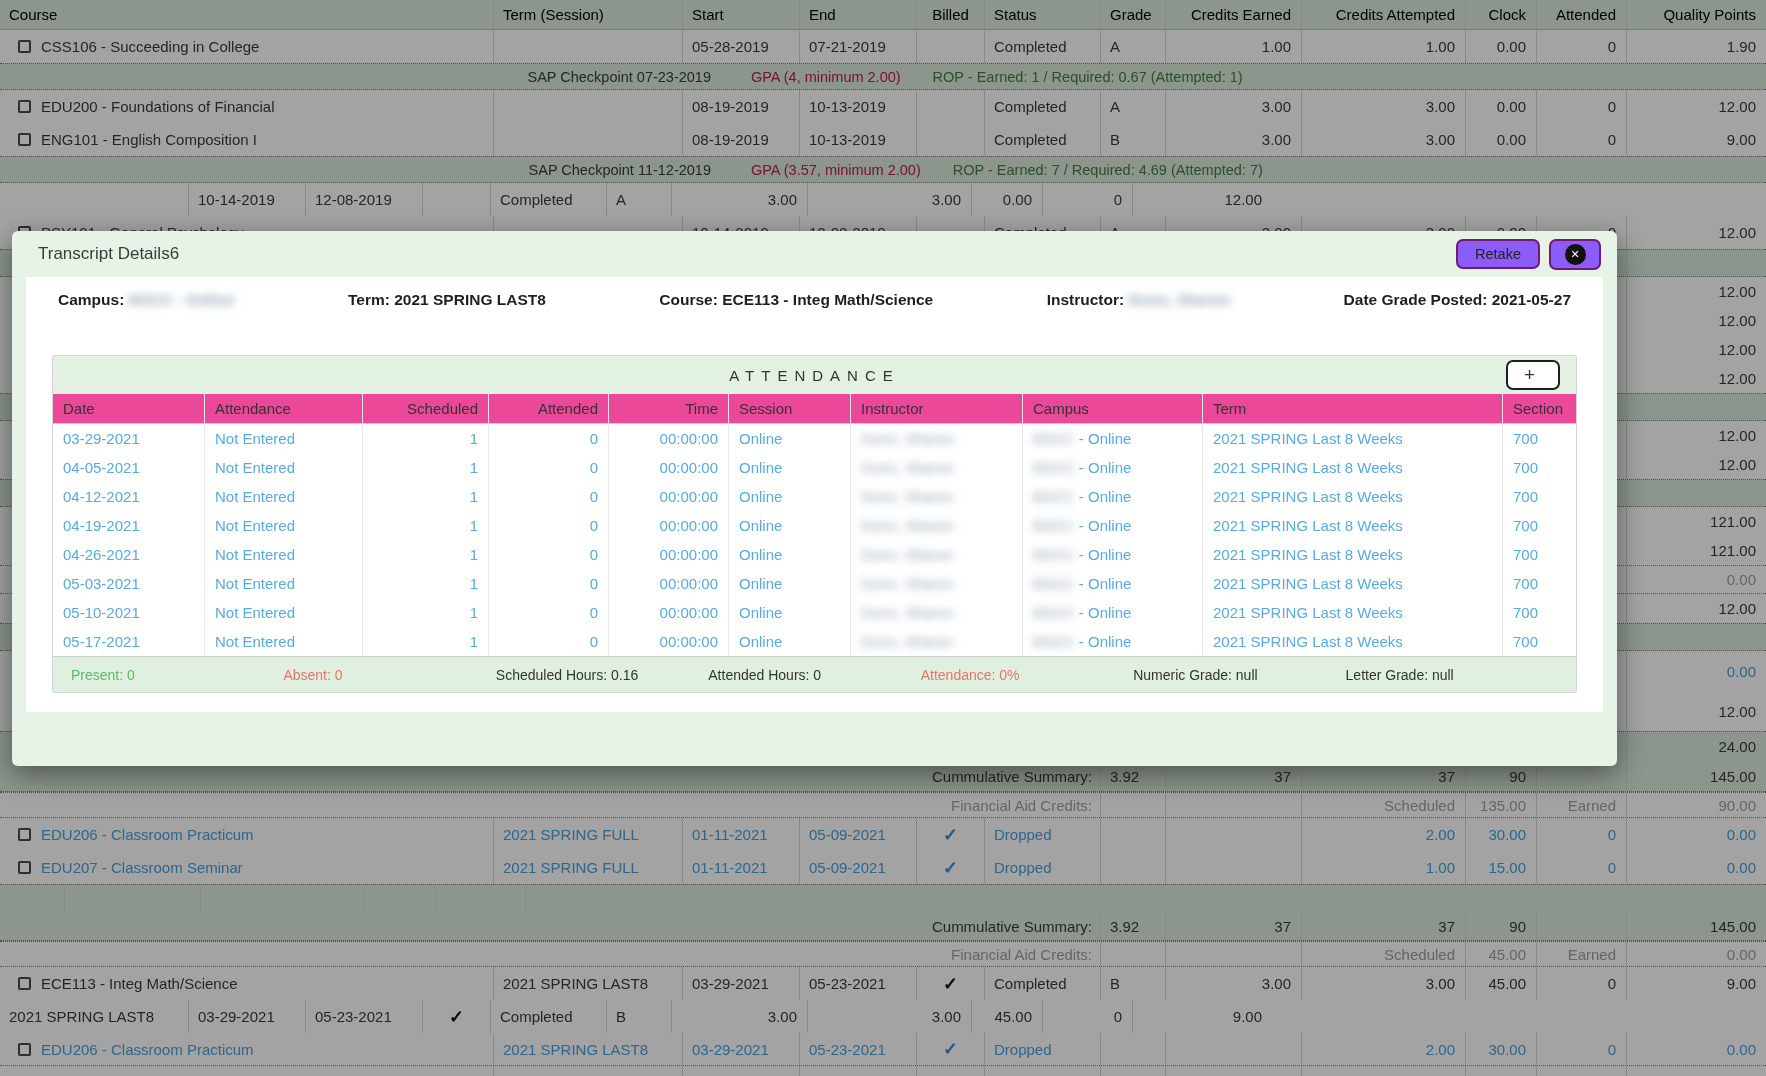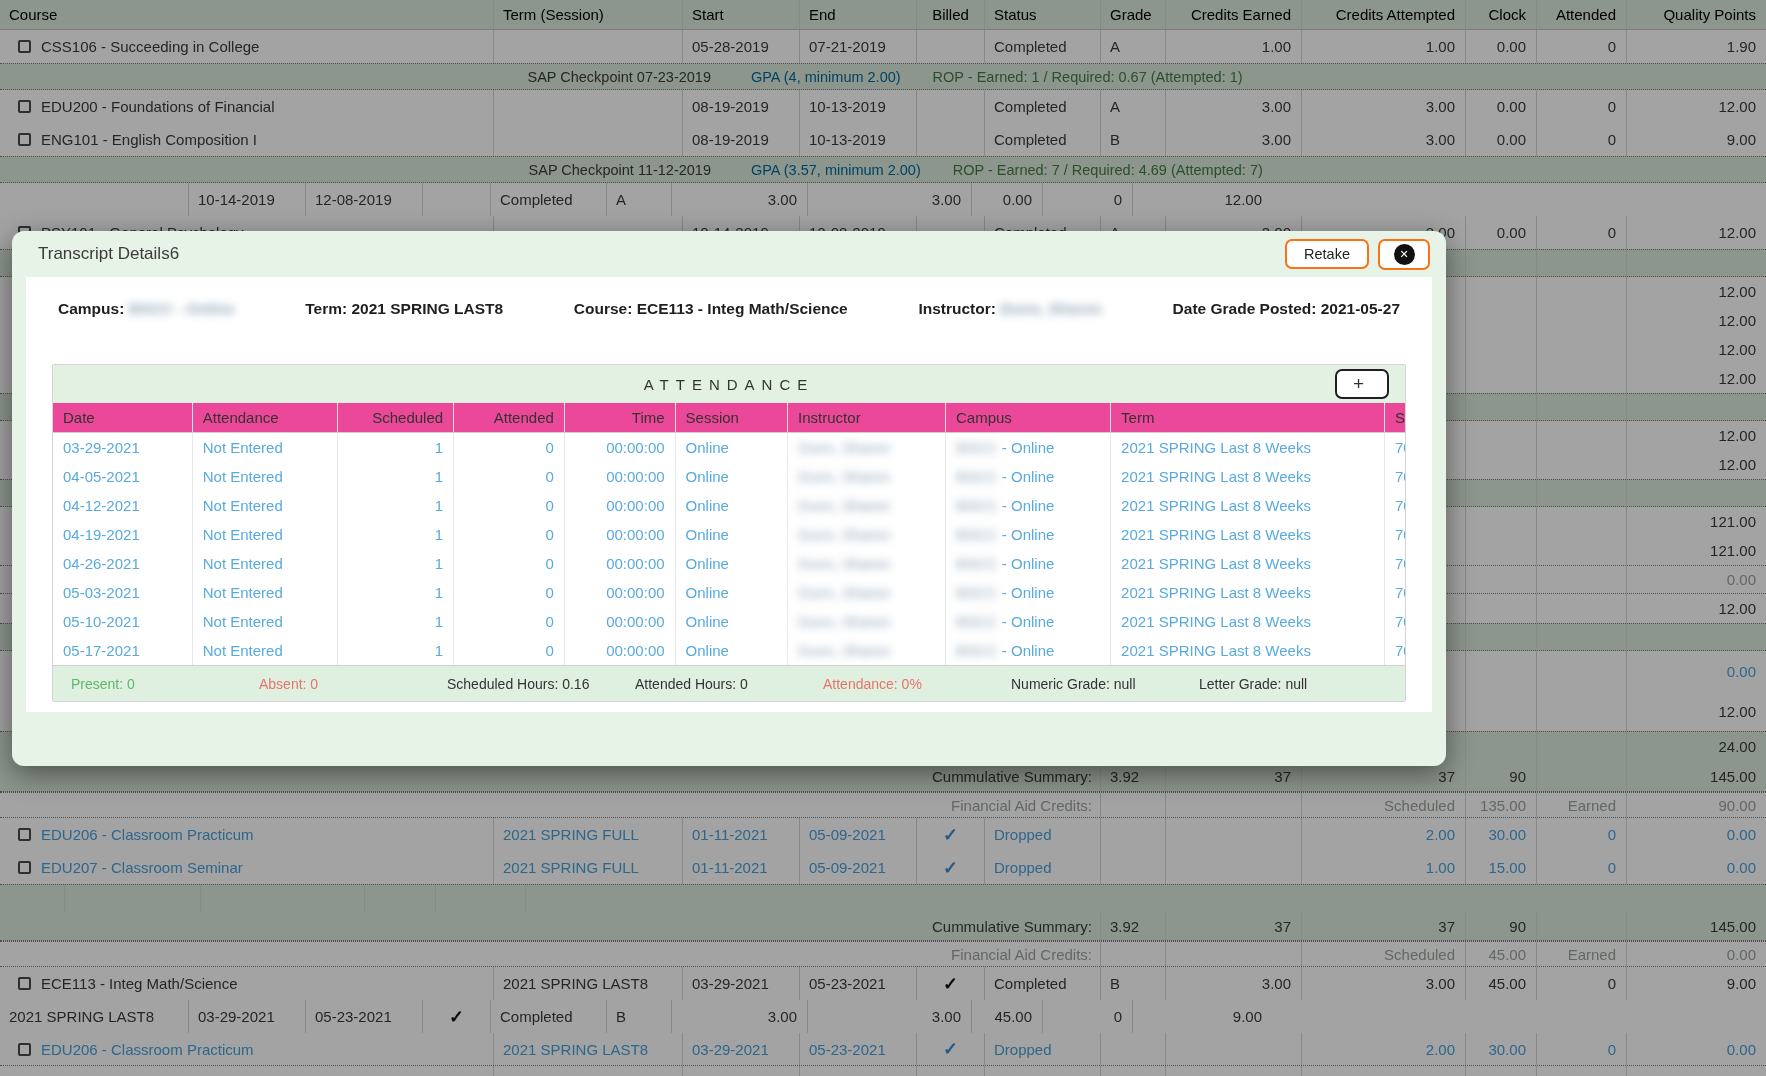--- a/index.html
+++ b/index.html
@@ -24,41 +24,41 @@
   .bb{border-bottom:1px dotted #7e7e7e}
   .tblue{color:#49a0dc}
   .tgray{color:#99a399}
   .cb{width:13px;height:13px;border:2px solid #4a4a4a;border-radius:2px;
       margin:0 10px 0 9px;flex:none;background:transparent}
   .chk{font-size:18px;font-weight:bold;color:#141414;line-height:1}
   .bchk{color:#3d8fd1}
   .sap-row{display:flex;align-items:center;background:#dcebdc;font-size:14.5px;
            border-top:1px dotted #7e7e7e;border-bottom:1px dotted #7e7e7e}
   .sap-cp{width:711px;text-align:right;color:#3b3b3b;flex:none;white-space:nowrap}
-  .sap-gpa{margin-left:40px;color:#0369a1;flex:none;white-space:nowrap}
+  .sap-gpa{margin-left:40px;color:#be185d;flex:none;white-space:nowrap}
   .sap-rop{margin-left:32px;color:#447c47;white-space:nowrap}
   .fa-row .cell{color:#99a399}
   
   .dim{position:absolute;inset:0;background:rgba(0,0,0,.36);z-index:40}
   
-  .modal{position:absolute;left:12px;top:231px;width:1434px;height:535px;
-         background:#e7f3e7;border-radius:12px;z-index:60;
+  .modal{position:absolute;left:12px;top:231px;width:1605px;height:535px;
+         background:#e7f3e7;border-radius:6px;z-index:60;
          box-shadow:0 8px 28px rgba(0,0,0,.45)}
   .modal-header{height:46px;display:flex;align-items:center;padding:0 16px 0 26px}
   .modal-title{font-size:17px;color:#3b3b3b}
   .hdr-btns{margin-left:auto;display:flex;align-items:center;gap:9px}
-  .btn{border:2px solid #f97316;border-radius:7px;background:#ffffff;cursor:pointer;
+  .btn{border:2px solid #701a75;border-radius:7px;background:#8b5cf6;cursor:pointer;
        font-family:inherit;font-size:14.5px;color:#222}
   .btn-retake{padding:5px 17px}
   .btn-close{width:52px;height:31px;display:flex;align-items:center;justify-content:center;padding:0}
   .close-circ{width:21px;height:21px;background:#111;border-radius:50%;color:#fff;
               font-size:11px;display:flex;align-items:center;justify-content:center;line-height:1}
   .modal-body{background:#fff;margin:0 14px;height:435px;padding:14px 26px 0;position:relative}
   .info-row{display:flex;justify-content:space-between;align-items:center;
-            font-weight:bold;font-size:15.5px;color:#1f1f1f;margin-top:9px;padding:0 6px}
+            font-weight:bold;font-size:15.5px;color:#1f1f1f;padding:0 6px}
   .blurred{filter:blur(4px);color:#8fa3b5}
   
   .att-block{margin-top:46px;border:1px solid #d4d4d4;border-radius:2px;overflow:hidden}
   .att-bar{height:38px;background:#e3f1e3;display:flex;align-items:center;justify-content:center;
            position:relative;font-size:15px;color:#333;letter-spacing:7px}
   .att-add{position:absolute;right:16px;top:50%;transform:translateY(-50%);
            width:54px;height:30px;border:2px solid #1f1f1f;border-radius:7px;background:#fff;
            font-size:19px;display:flex;align-items:center;justify-content:center;cursor:pointer}
   .att-hrow{display:flex;height:30px;background:#ec4899;border-bottom:1px solid #cfcfcf}
   .att-hcell{font-size:15px;color:#333;display:flex;align-items:center;padding:0 10px;

